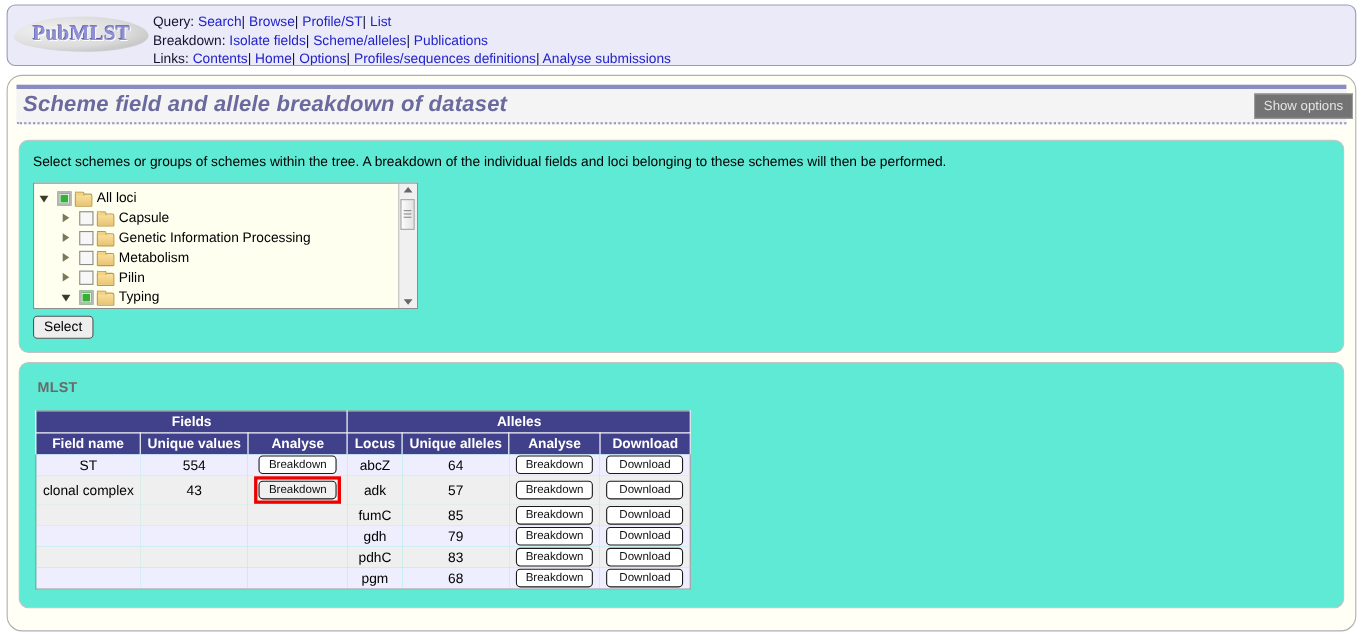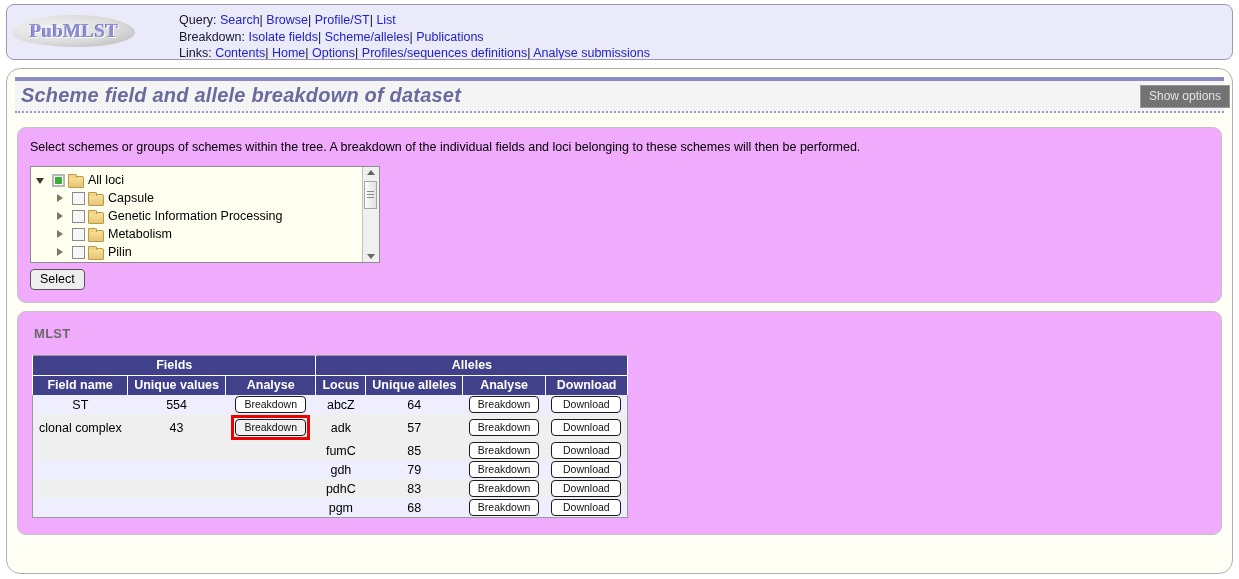--- a/index.html
+++ b/index.html
@@ -20,21 +20,20 @@
   .header-bar {
     margin: 4px 6px 0 6px;
     height: 56px;
     background: #eaeaf8;
     border: 1px solid #9a9ab8;
     border-radius: 8px;
     display: flex;
     align-items: flex-start;
     box-sizing: border-box;
     overflow: hidden;
-    gap: 40px;
   }
   .logo {
     width: 122px;
     height: 36px;
     margin: 8px 4px 0 6px;
     flex: 0 0 auto;
     position: relative;
   }
   .logo-cloud {
     position: absolute;
@@ -111,39 +110,39 @@
     font-size: 12px;
     padding: 3px 8px 4px 8px;
     border: 1px solid #9a9a9a;
     cursor: pointer;
     white-space: nowrap;
   }
 
   
   .grey-box {
     margin: 14px 10px 0 10px;
-    background: #f0abfc;
+    background: #5eead4;
     border: 1px solid #c3c3c3;
     border-radius: 9px;
     box-sizing: border-box;
   }
   .instructions {
     padding: 12px 12px 10px 12px;
     font-size: 12.5px;
     color: #000;
   }
 
   
   .tree-wrap {
     margin: 2px 12px 0 12px;
     padding-bottom: 12px;
   }
   .tree-box {
     width: 350px;
-    height: 97px;
+    height: 115px;
     background: #fffff0;
     border: 1px solid #8d8d8d;
     box-sizing: border-box;
     position: relative;
     overflow: hidden;
     display: flex;
   }
   .tree-inner {
     flex: 1 1 auto;
     padding: 4px 0 0 4px;

